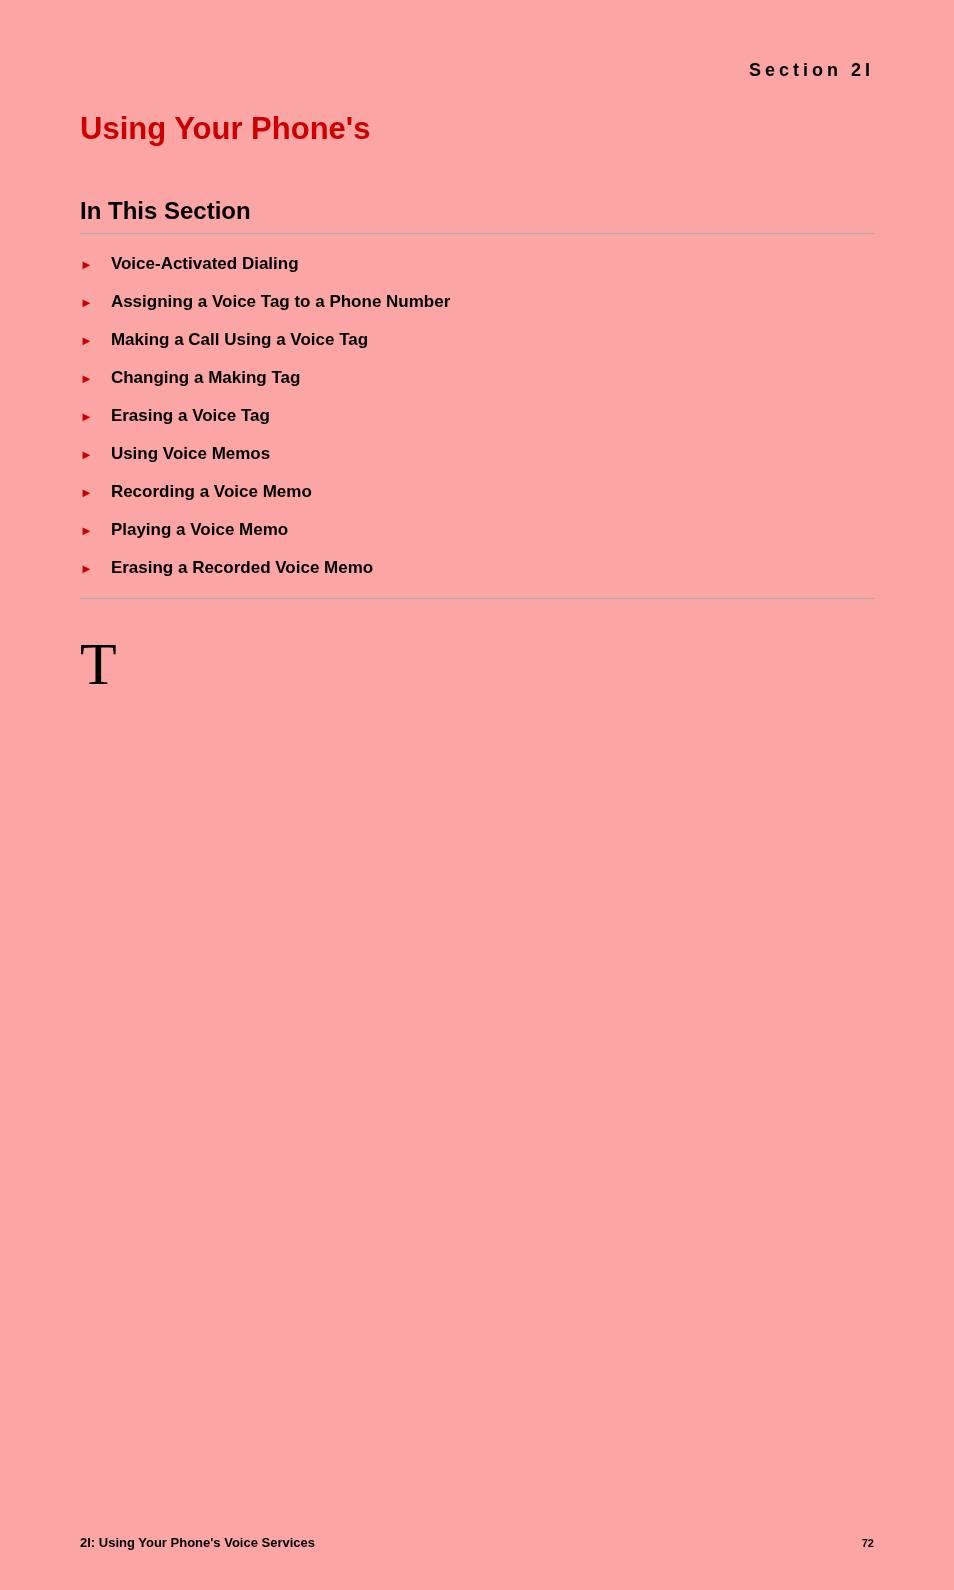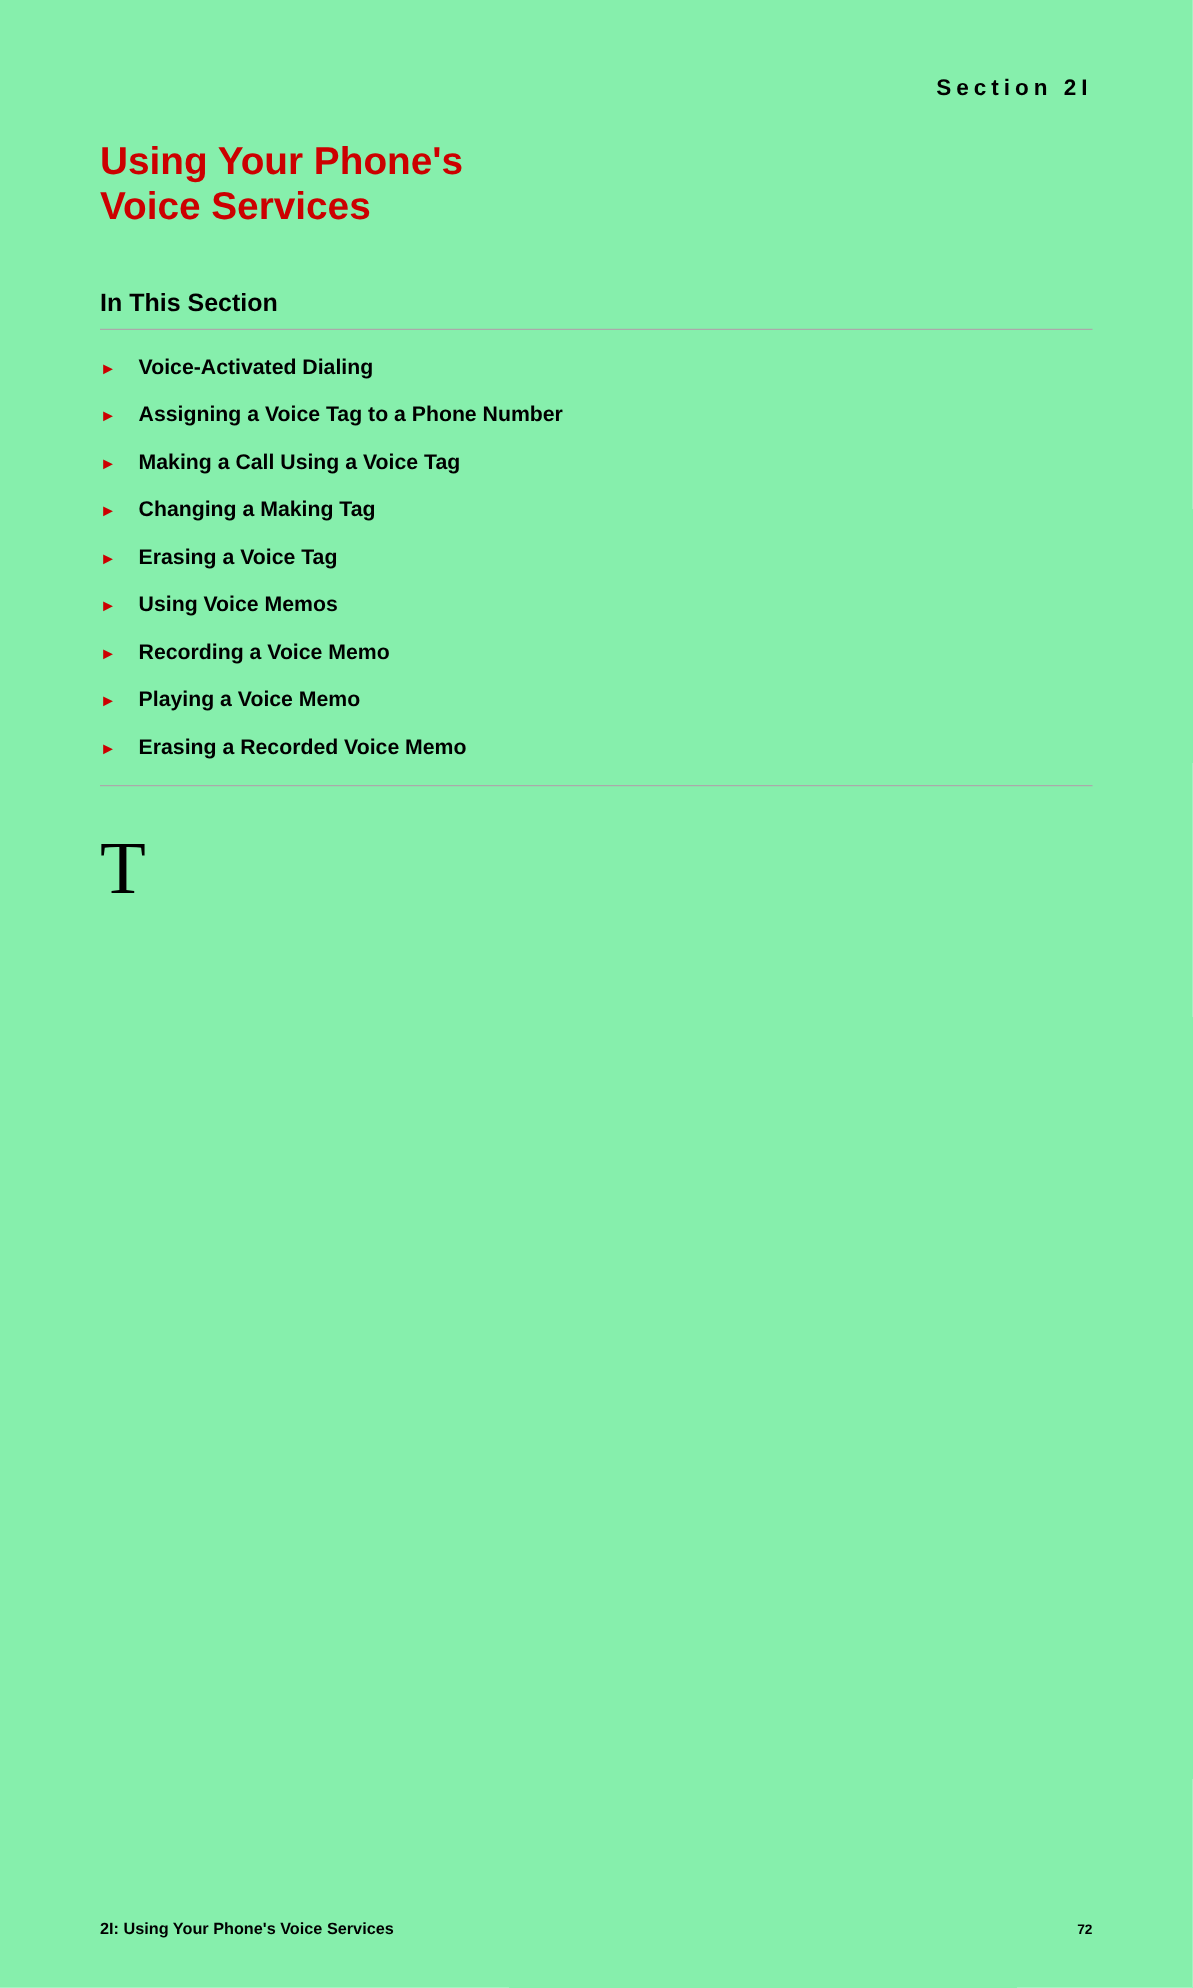--- a/index.html
+++ b/index.html
@@ -12,21 +12,21 @@
       width: 954px;
       min-height: 1590px;
       background: #ffffff;
       font-family: Times New Roman, Times, serif;
       position: relative;
     }
 
     .page {
       width: 954px;
       min-height: 1590px;
-      background: #86efac;
+      background: #fca5a5;
       padding: 60px 80px 60px 80px;
       position: relative;
     }
 
     .section-label {
       text-align: right;
       font-family: Arial, Helvetica, sans-serif;
       font-size: 18px;
       font-weight: bold;
       letter-spacing: 4px;
@@ -38,21 +38,21 @@
       font-family: Arial, Helvetica, sans-serif;
       font-size: 31px;
       font-weight: 900;
       color: #cc0000;
       line-height: 1.15;
       margin-bottom: 50px;
     }
 
     .in-this-section-label {
       font-family: Arial, Helvetica, sans-serif;
-      font-size: 20px;
+      font-size: 24px;
       font-weight: 900;
       color: #000000;
       margin-bottom: 8px;
     }
 
     .divider {
       border: none;
       border-top: 1px solid #aaaaaa;
       margin-bottom: 20px;
     }
@@ -142,21 +142,20 @@
   </style>
 </head>
 <body>
 
 <div class="page">
 
   <div class="section-label">Section 2I</div>
 
   <div class="chapter-title">
     <span>Using Your Phone's</span><br>
-    <span>Voice Services</span>
   </div>
 
   <div class="in-this-section-label">In This Section</div>
   <hr class="divider">
 
   <ul class="toc-list">
     <li>
       <span class="toc-arrow">►</span>
       <span>Voice-Activated Dialing</span>
     </li>

